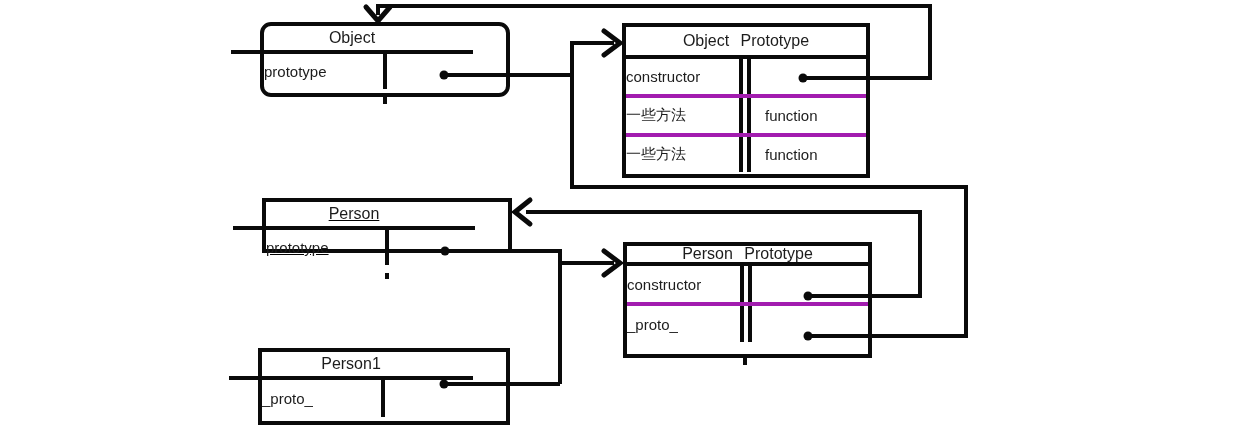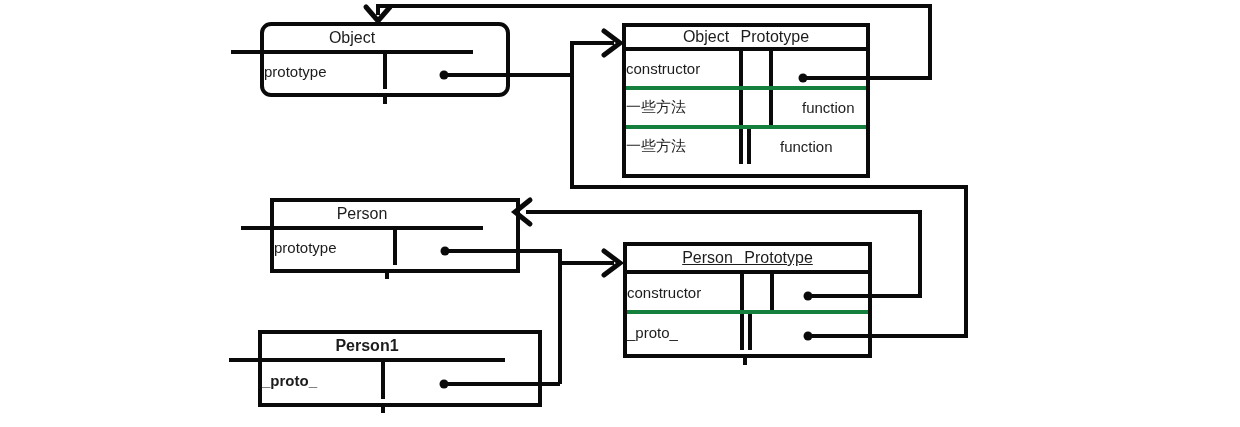--- a/index.html
+++ b/index.html
@@ -27,33 +27,33 @@
     justify-content: center;
     border-bottom: 4px solid #0a0a0a;
     font-size: 16px;
     color: #1c1c1c;
   }
 
   .title-shift { transform: translateX(-33px); }
   .title-spaced { word-spacing: 7px; }
 
   .box-row { display: flex; }
-  .box-row.has-divider { border-bottom: 4px solid #15803d; gap: 22px; }
+  .box-row.has-divider { border-bottom: 4px solid #a21caf; }
 
   .cell {
     display: flex;
     align-items: center;
     font-size: 15px;
     color: #1c1c1c;
   }
   .cell.label {
     border-right: 4px solid #0a0a0a;
   }
   .cell.label.gapped { margin-right: 4px; }
-  .cell.value { flex: 1; padding-left: 29px; }
+  .cell.value { flex: 1; padding-left: 14px; }
   .cell.value.bordered { border-left: 4px solid #0a0a0a; }
 
   svg.wires {
     position: absolute;
     left: 0; top: 0;
     z-index: 5;
     pointer-events: none;
   }
 </style>
 </head>
@@ -63,56 +63,56 @@
 
   <div class="box" style="left:260px; top:22px; width:250px; height:75px;border-radius:11px;">
     <div class="box-title title-shift" style="height:28px;">Object</div>
     <div class="box-row" style="height:35px;">
       <div class="cell label" style="width:123px;">prototype</div>
       <div class="cell value"></div>
     </div>
   </div>
 
   <div class="box" style="left:622px; top:23px; width:248px; height:155px;">
-    <div class="box-title title-spaced" style="height:24px;">Object Prototype</div>
+    <div class="box-title title-spaced" style="height:32px;">Object Prototype</div>
     <div class="box-row has-divider" style="height:39px;">
       <div class="cell label gapped" style="width:117px;">constructor</div>
       <div class="cell value bordered"></div>
     </div>
     <div class="box-row has-divider" style="height:39px;">
       <div class="cell label gapped" style="width:117px;">一些方法</div>
       <div class="cell value bordered">function</div>
     </div>
     <div class="box-row" style="height:35px;">
       <div class="cell label gapped" style="width:117px;">一些方法</div>
       <div class="cell value bordered">function</div>
     </div>
   </div>
 
-  <div class="box" style="left:270px; top:198px; width:250px; height:75px;">
+  <div class="box" style="left:262px; top:198px; width:250px; height:55px;text-decoration:underline;">
     <div class="box-title title-shift" style="height:28px;">Person</div>
     <div class="box-row" style="height:35px;">
       <div class="cell label" style="width:123px;">prototype</div>
       <div class="cell value"></div>
     </div>
   </div>
 
   <div class="box" style="left:623px; top:242px; width:249px; height:116px;">
-    <div class="box-title title-spaced" style="height:28px;text-decoration:underline;">Person Prototype</div>
+    <div class="box-title title-spaced" style="height:20px;">Person Prototype</div>
     <div class="box-row has-divider" style="height:40px;">
       <div class="cell label gapped" style="width:117px;">constructor</div>
       <div class="cell value bordered"></div>
     </div>
     <div class="box-row" style="height:36px;">
       <div class="cell label gapped" style="width:117px;">_proto_</div>
       <div class="cell value bordered"></div>
     </div>
   </div>
 
-  <div class="box" style="left:258px; top:330px; width:284px; height:77px;font-weight:bold;">
+  <div class="box" style="left:258px; top:348px; width:252px; height:77px;">
     <div class="box-title title-shift" style="height:28px;">Person1</div>
     <div class="box-row" style="height:37px;">
       <div class="cell label" style="width:123px;">_proto_</div>
       <div class="cell value"></div>
     </div>
   </div>
 
   <svg class="wires" width="1240" height="427" viewBox="0 0 1240 427">
     <g stroke="#0a0a0a" stroke-width="4" fill="none">
       <path d="M444 75 H572 V43 H614"></path>

